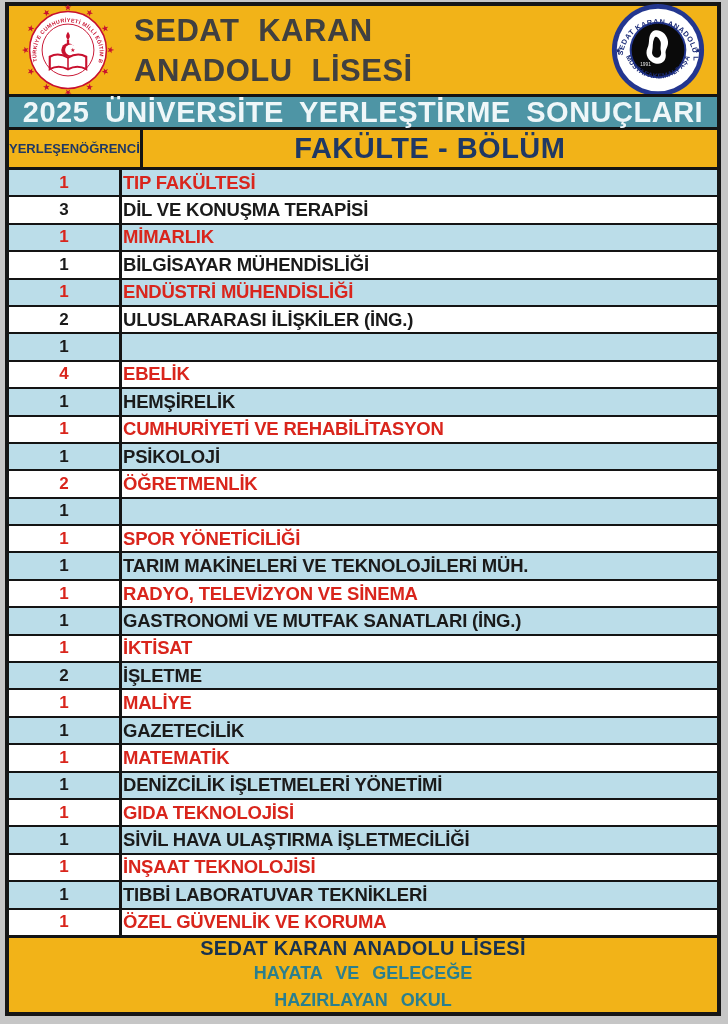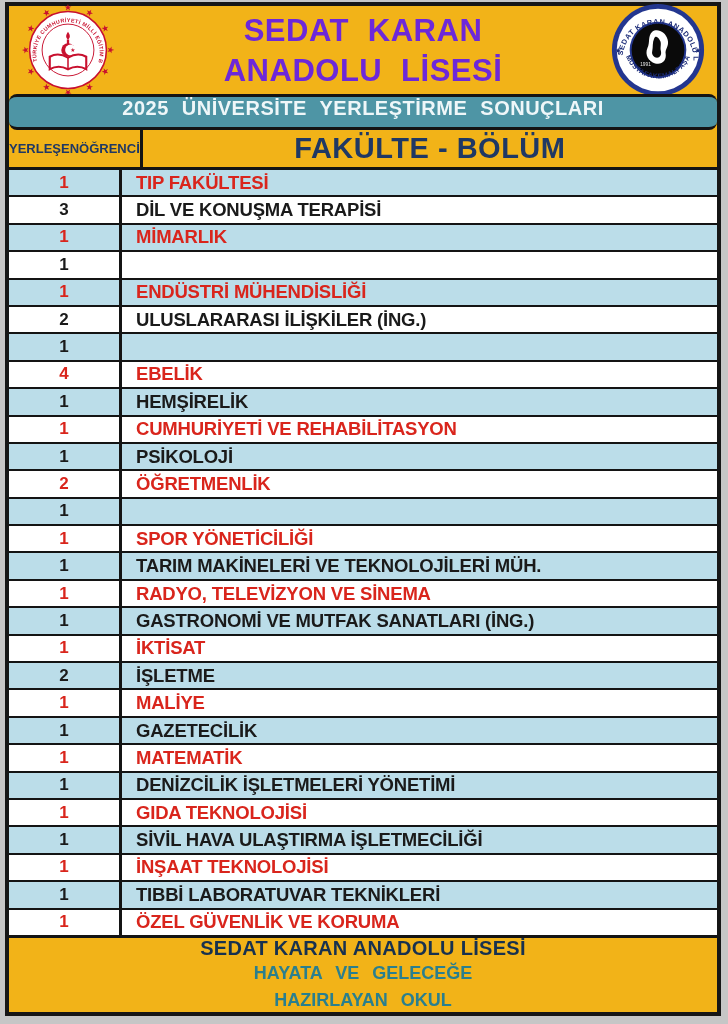--- a/index.html
+++ b/index.html
@@ -17,29 +17,29 @@
     box-sizing:border-box;
   }
   
   .header{
     height:88px;flex:0 0 auto;
     display:flex;align-items:center;
     background:#F2B318;
   }
   .logo-box{flex:0 0 118px;display:flex;align-items:center;justify-content:center;}
   .logo-box svg{width:96px;height:96px;}
-  .titles{flex:1;text-align:center;color:#6d28d9;font-weight:bold;}
+  .titles{flex:1;text-align:left;color:#404040;font-weight:bold;}
   .title-line{font-size:32px;letter-spacing:.5px;word-spacing:10px;line-height:1.25;transform:scaleX(.97);}
   
   .banner{
     flex:0 0 auto;height:30px;
     background:#4E95A5;
     border-top:3px solid #141414;border-bottom:3px solid #141414;
-    display:flex;justify-content:center;
-    color:#EFF7F9;font-weight:bold;font-size:20px;letter-spacing:.5px;word-spacing:7px;border-radius:8px;
+    display:flex;align-items:center;justify-content:center;
+    color:#EFF7F9;font-weight:bold;font-size:29px;letter-spacing:.5px;word-spacing:7px;
   }
   
   .thead{
     flex:0 0 auto;height:37px;display:flex;background:#F2B318;
     border-bottom:3px solid #141414;
   }
   .thead .c1{
     flex:0 0 110px;border-right:3px solid #141414;
     display:flex;flex-direction:row;align-items:center;justify-content:center;
     color:#1F3864;font-weight:bold;font-size:13px;line-height:1.2;
@@ -55,21 +55,21 @@
   }
   .row:nth-child(odd){background:#BBDDE9;}
   .row:last-child{border-bottom:3px solid #141414;}
   .row .count{
     flex:0 0 110px;border-right:3px solid #141414;
     display:flex;align-items:center;justify-content:center;
     font-weight:bold;font-size:17px;color:#1a1a1a;
   }
   .row .dept{
     flex:1;display:flex;align-items:center;
-    padding-left:14px;font-weight:bold;font-size:18.5px;color:#1a1a1a;
+    padding-left:1px;font-weight:bold;font-size:18.5px;color:#1a1a1a;
     letter-spacing:-.2px;white-space:nowrap;
   }
   .row.red .count,.row.red .dept{color:#D9251C;}
   
   .footer{
     flex:0 0 auto;height:74px;background:#F2B318;
     display:flex;flex-direction:column;align-items:center;justify-content:center;
     text-align:center;
   }
   .footer .f1{color:#17314F;font-weight:bold;font-size:20px;letter-spacing:.3px;}
@@ -172,20 +172,21 @@
       <div class="row">
       <div class="count">3</div>
       <div class="dept">DİL VE KONUŞMA TERAPİSİ</div>
     </div>
       <div class="row red">
       <div class="count">1</div>
       <div class="dept">MİMARLIK</div>
     </div>
       <div class="row">
       <div class="count">1</div>
+      <div class="dept">BİLGİSAYAR MÜHENDİSLİĞİ</div>
     </div>
       <div class="row red">
       <div class="count">1</div>
       <div class="dept">ENDÜSTRİ MÜHENDİSLİĞİ</div>
     </div>
       <div class="row">
       <div class="count">2</div>
       <div class="dept">ULUSLARARASI İLİŞKİLER (İNG.)</div>
     </div>
       <div class="row">

